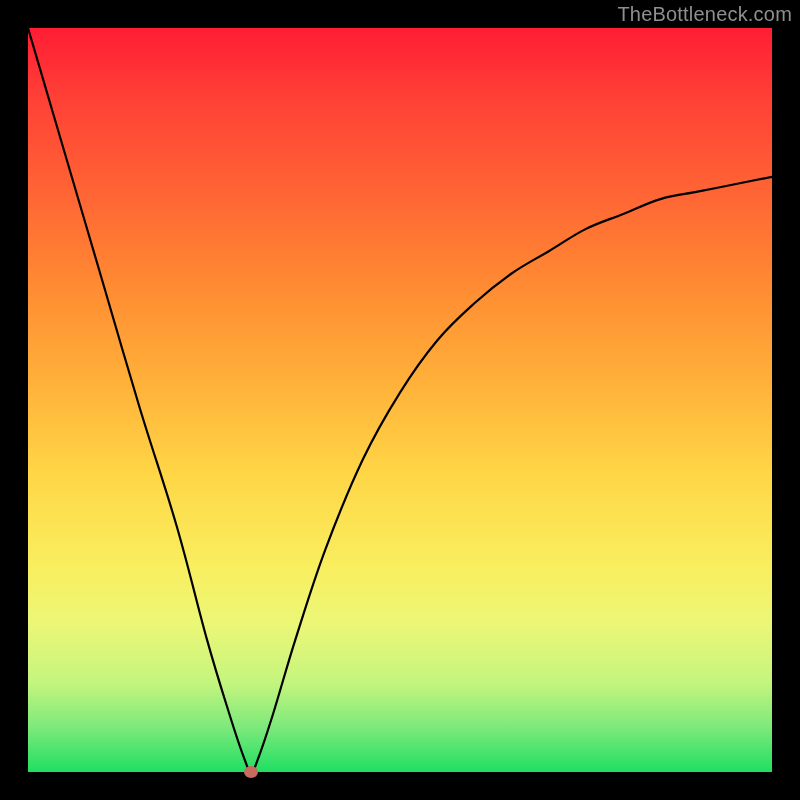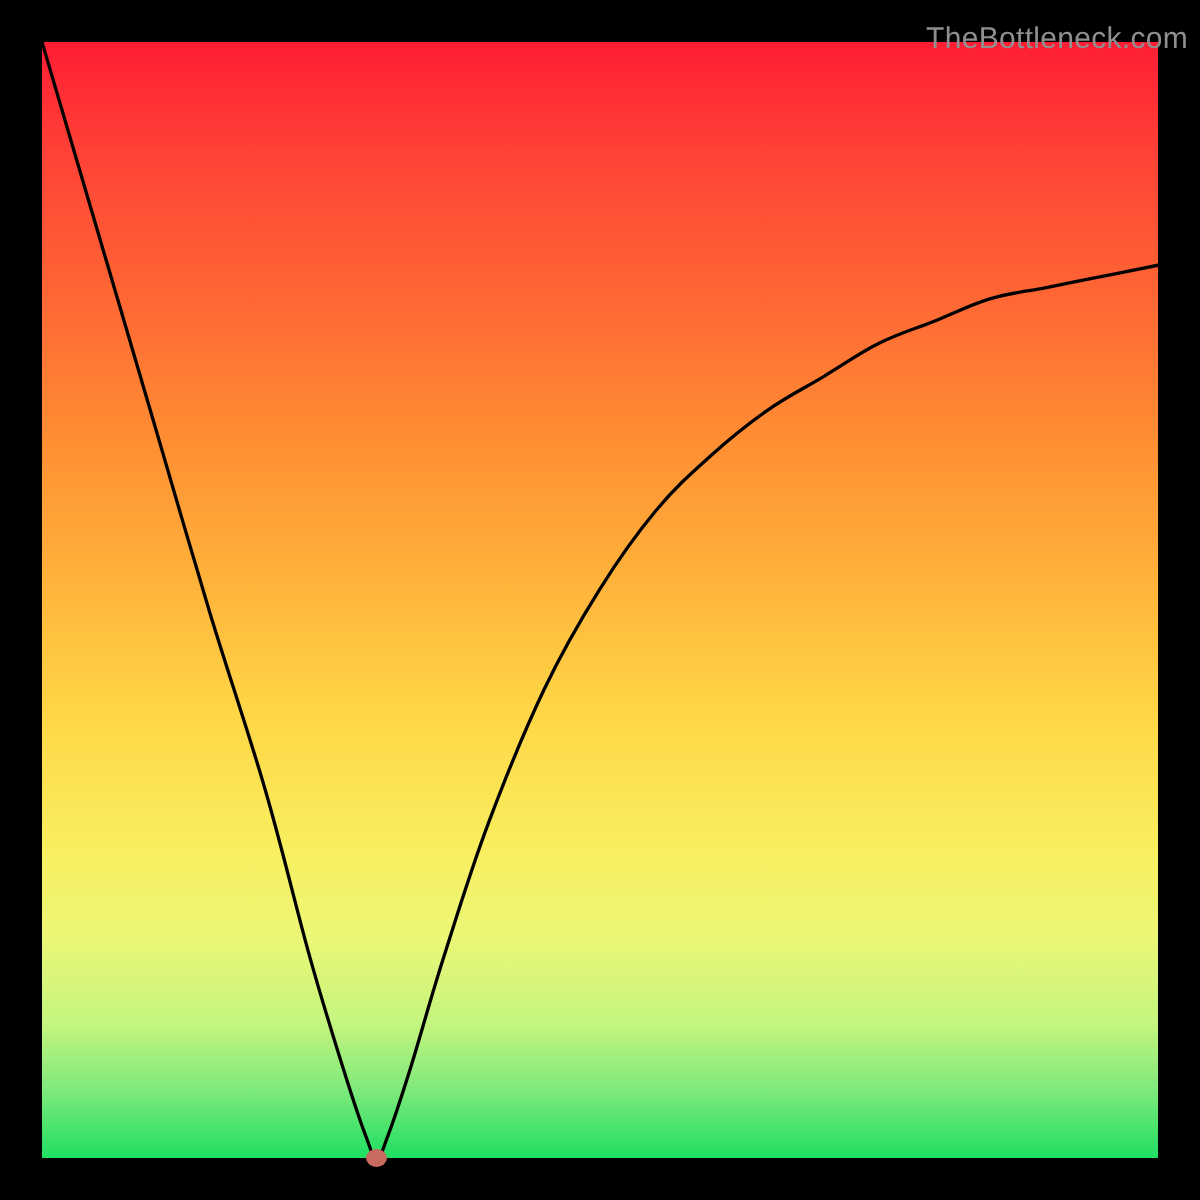--- a/index.html
+++ b/index.html
@@ -49,21 +49,21 @@
   .marker {
     position: absolute;
     width: 14px;
     height: 12px;
     border-radius: 50%;
     background: #c76a5f;
     transform: translate(-50%, -50%);
   }
   .watermark {
     position: absolute;
-    top: 15px;
+    top: 3px;
     right: 8px;
     color: #8f8f8f;
     font-size: 20px;
     letter-spacing: 0.2px;
     font-weight: 500;
   }
 </style>
 </head>
 <body>
 

